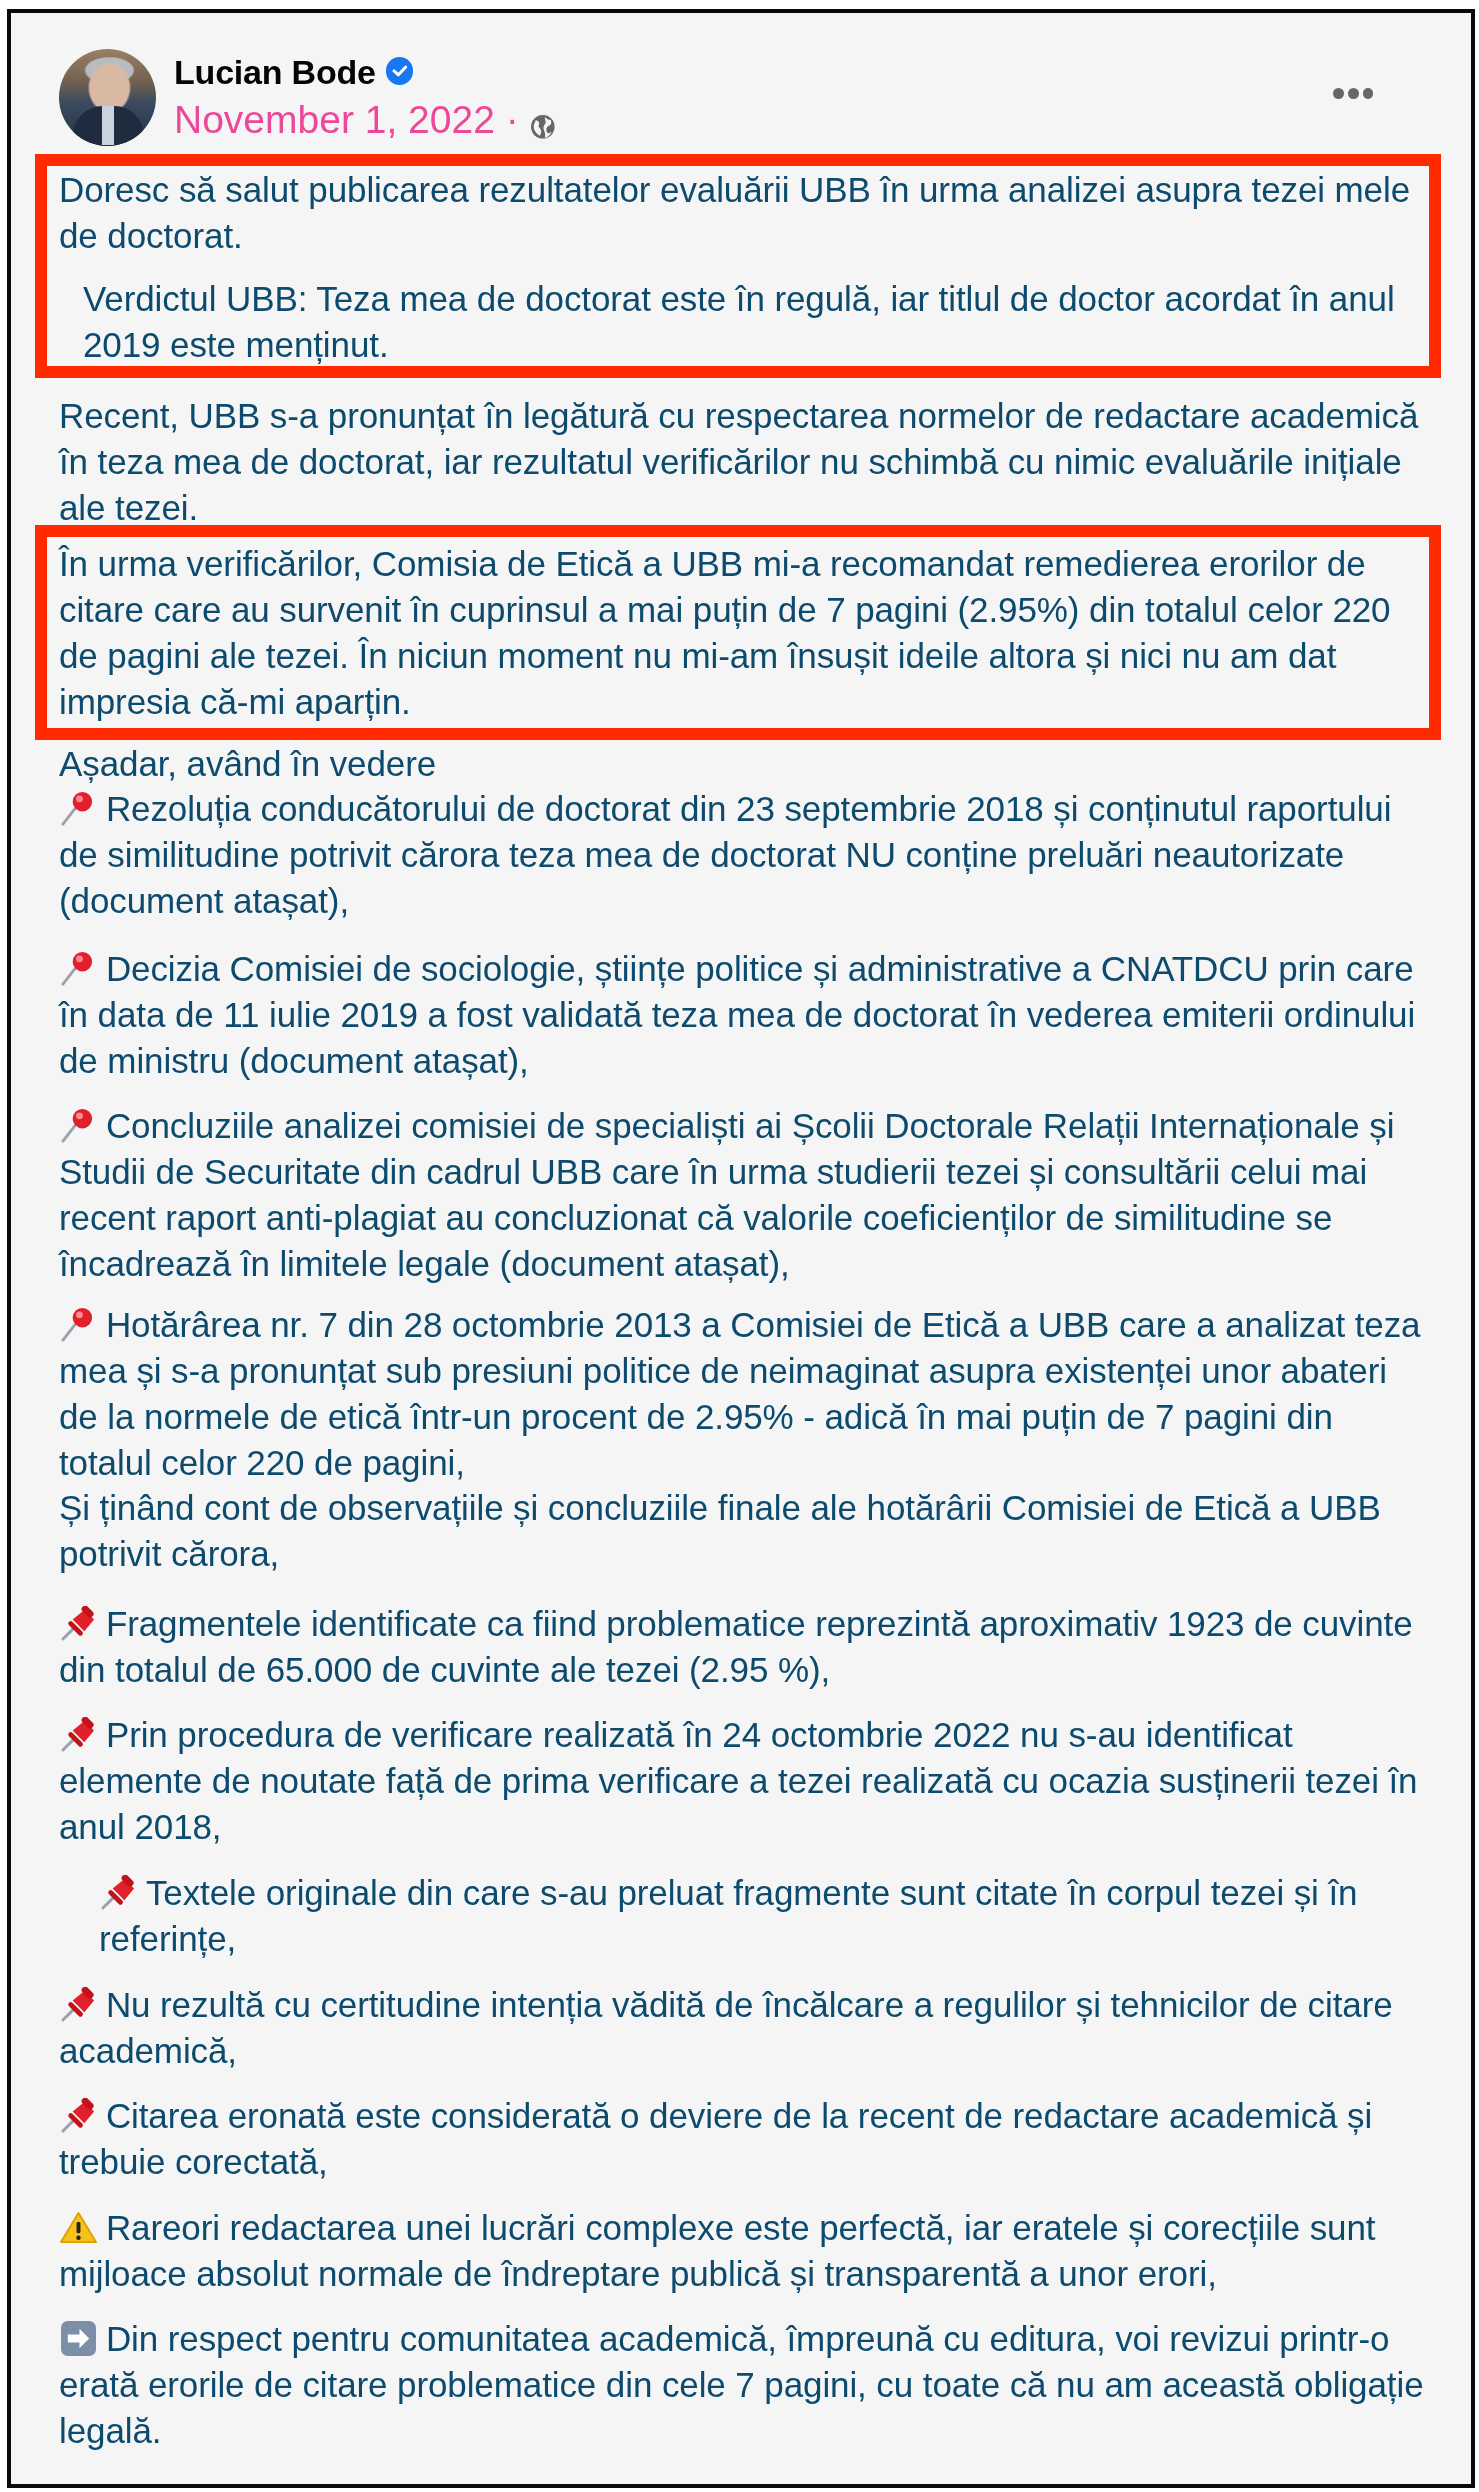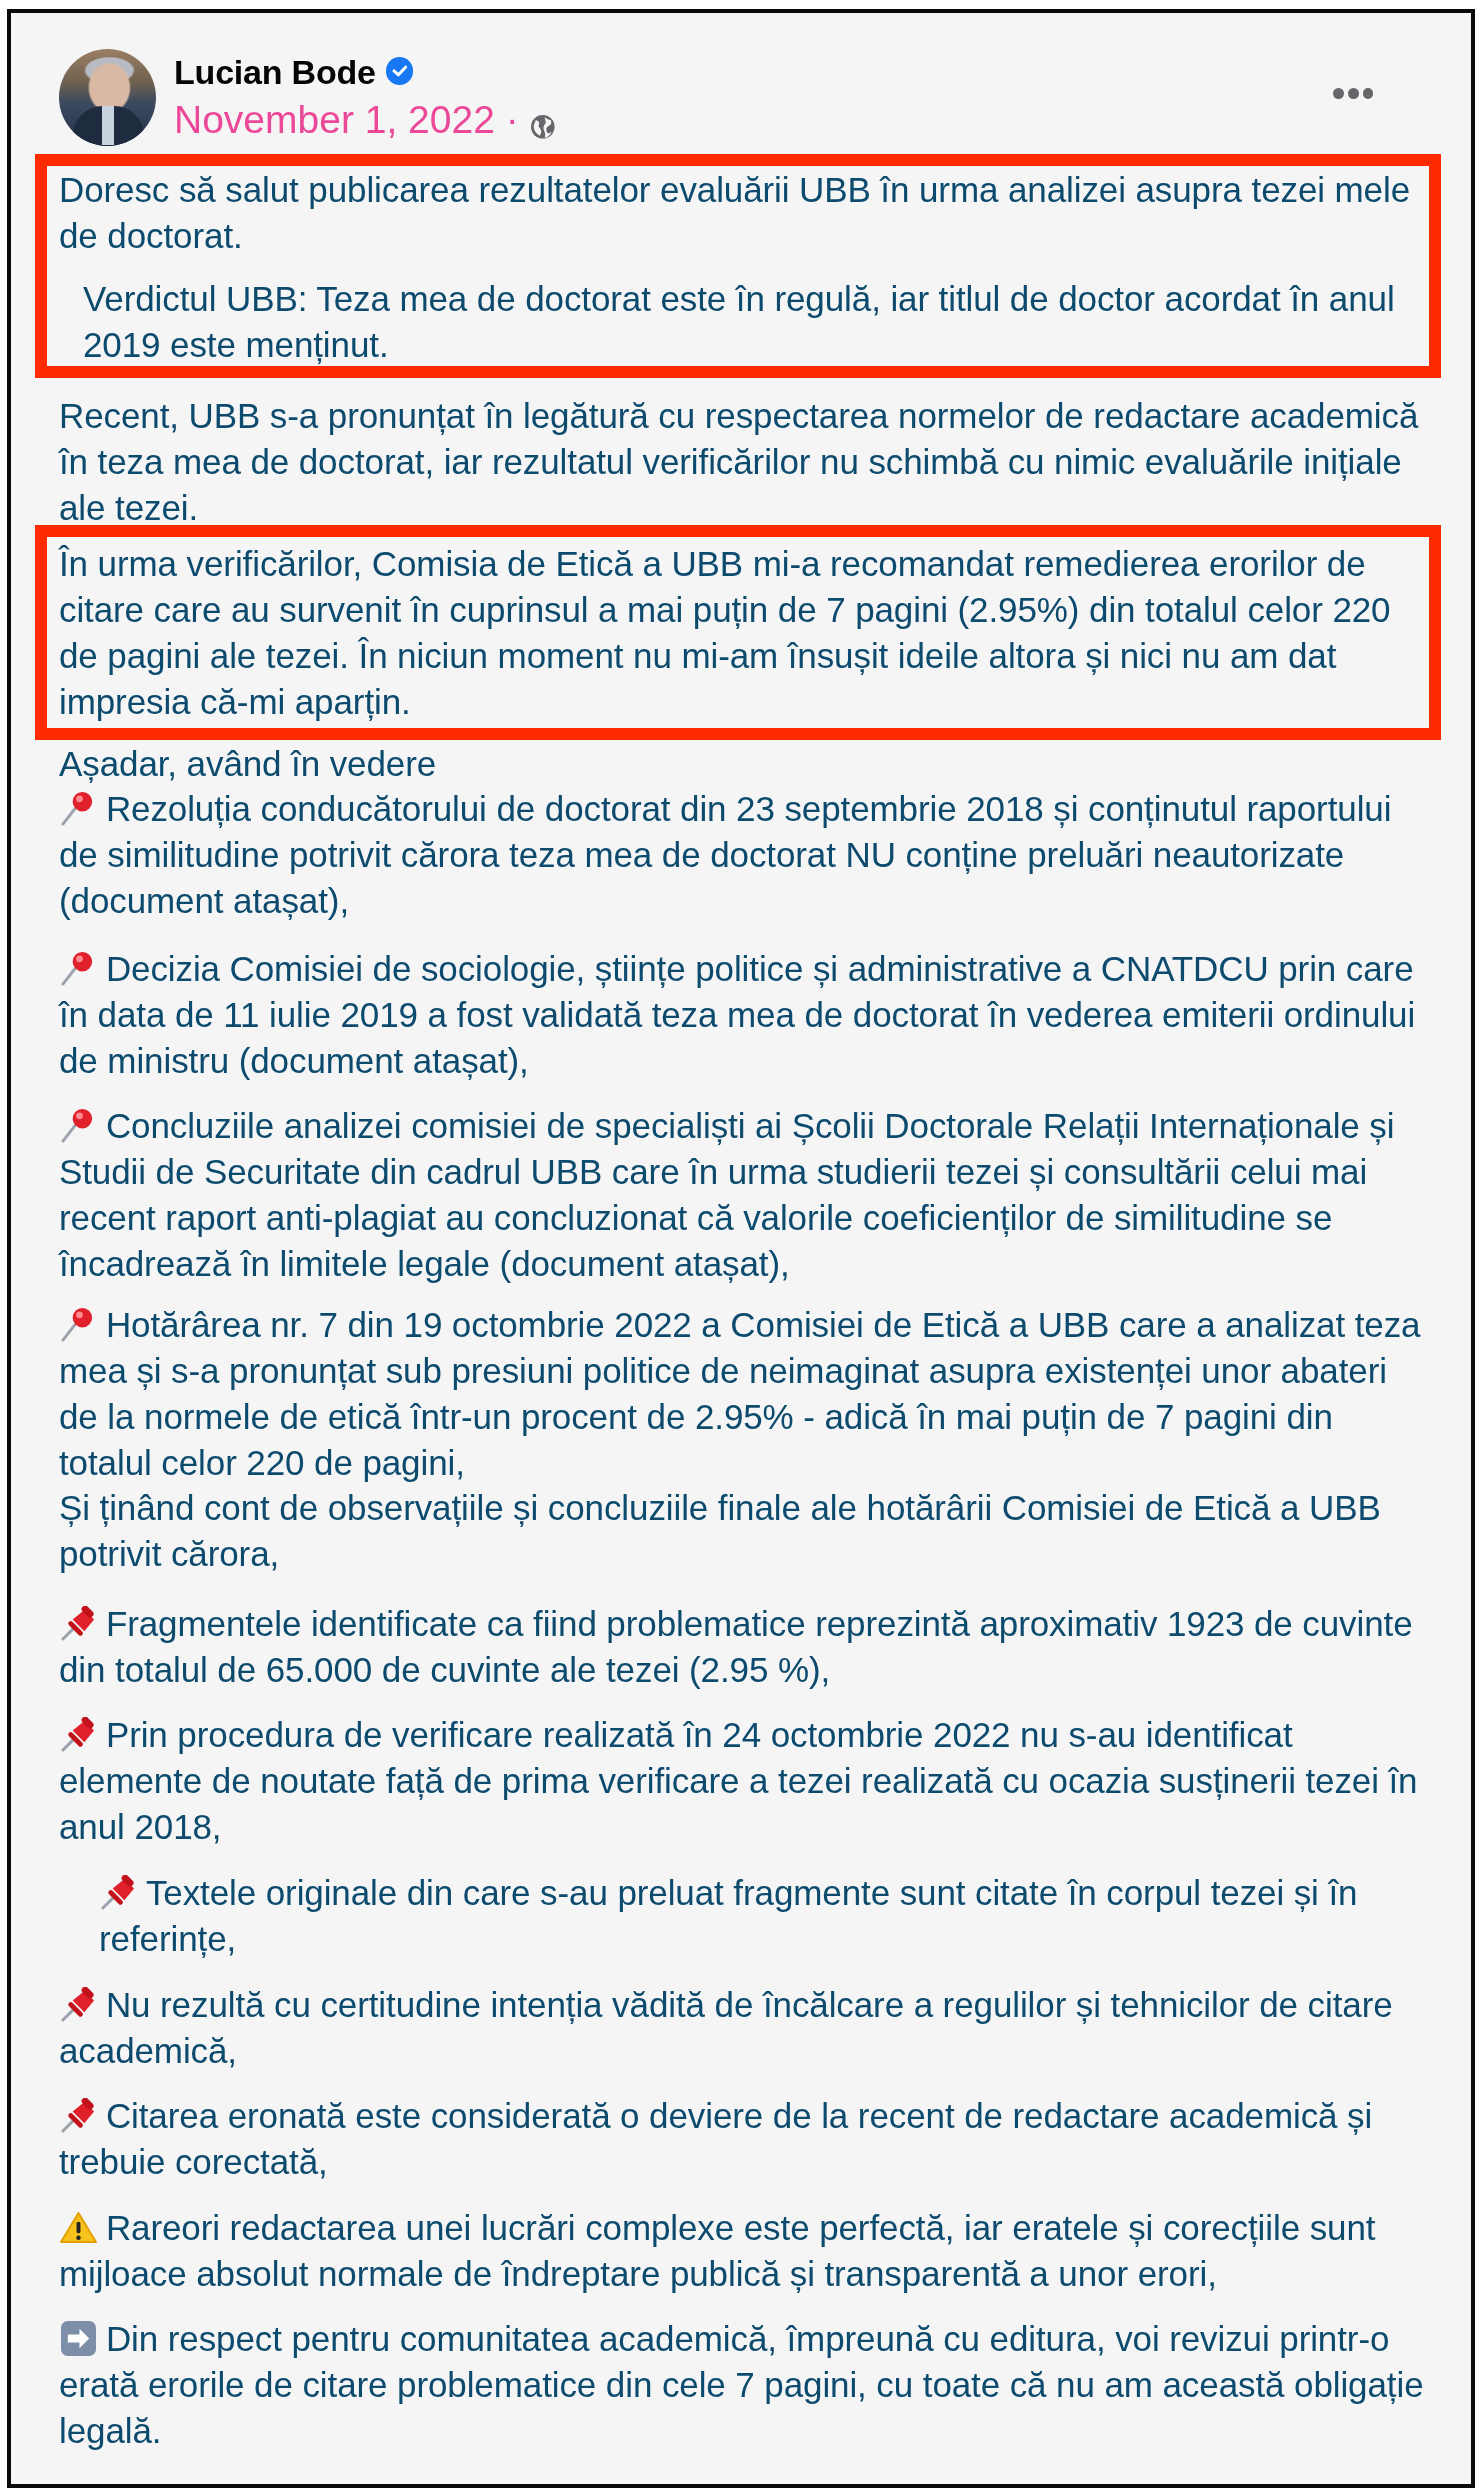--- a/index.html
+++ b/index.html
@@ -112,21 +112,21 @@
         <line x1="4" y1="34" x2="18" y2="16" stroke="#9aa3ad" stroke-width="3" stroke-linecap="round"></line>
         <circle cx="24" cy="11" r="10" fill="#e0202a"></circle>
         <circle cx="21" cy="8" r="3.5" fill="#ff8a8f"></circle>
       </svg></span><span>Concluziile analizei comisiei de specialiști ai Școlii Doctorale Relații Internaționale și Studii de Securitate din cadrul UBB care în urma studierii tezei și consultării celui mai recent raport anti-plagiat au concluzionat că valorile coeficienților de similitudine se încadrează în limitele legale (document atașat),</span>
 </div>
 <div class="p" style="top:1302px;">
   <span class="emoji"><svg width="39" height="35" viewBox="0 0 40 36">
         <line x1="4" y1="34" x2="18" y2="16" stroke="#9aa3ad" stroke-width="3" stroke-linecap="round"></line>
         <circle cx="24" cy="11" r="10" fill="#e0202a"></circle>
         <circle cx="21" cy="8" r="3.5" fill="#ff8a8f"></circle>
-      </svg></span><span>Hotărârea nr. 7 din 19 octombrie 2022 a Comisiei de Etică a UBB care a analizat teza mea și s-a pronunțat sub presiuni politice de neimaginat asupra existenței unor abateri de la normele de etică într-un procent de 2.95% - adică în mai puțin de 7 pagini din totalul celor 220 de pagini,</span>
+      </svg></span><span>Hotărârea nr. 7 din 28 octombrie 2013 a Comisiei de Etică a UBB care a analizat teza mea și s-a pronunțat sub presiuni politice de neimaginat asupra existenței unor abateri de la normele de etică într-un procent de 2.95% - adică în mai puțin de 7 pagini din totalul celor 220 de pagini,</span>
 </div>
 <div class="p" style="top:1485px;">Și ținând cont de observațiile și concluziile finale ale hotărârii Comisiei de Etică a UBB potrivit cărora,</div>
 
 <div class="p" style="top:1601px;">
   <span class="emoji"><svg width="39" height="35" viewBox="0 0 40 36">
         <line x1="4" y1="34" x2="16" y2="22" stroke="#9aa3ad" stroke-width="3" stroke-linecap="round"></line>
         <path d="M14 14 L26 4 L36 14 L26 26 Z" fill="#e0202a"></path>
         <rect x="22" y="2" width="14" height="7" rx="3" transform="rotate(45 29 6)" fill="#c2121c"></rect>
         <path d="M12 18 L22 28" stroke="#c2121c" stroke-width="5" stroke-linecap="round"></path>
       </svg></span><span>Fragmentele identificate ca fiind problematice reprezintă aproximativ 1923 de cuvinte din totalul de 65.000 de cuvinte ale tezei (2.95 %),</span>

